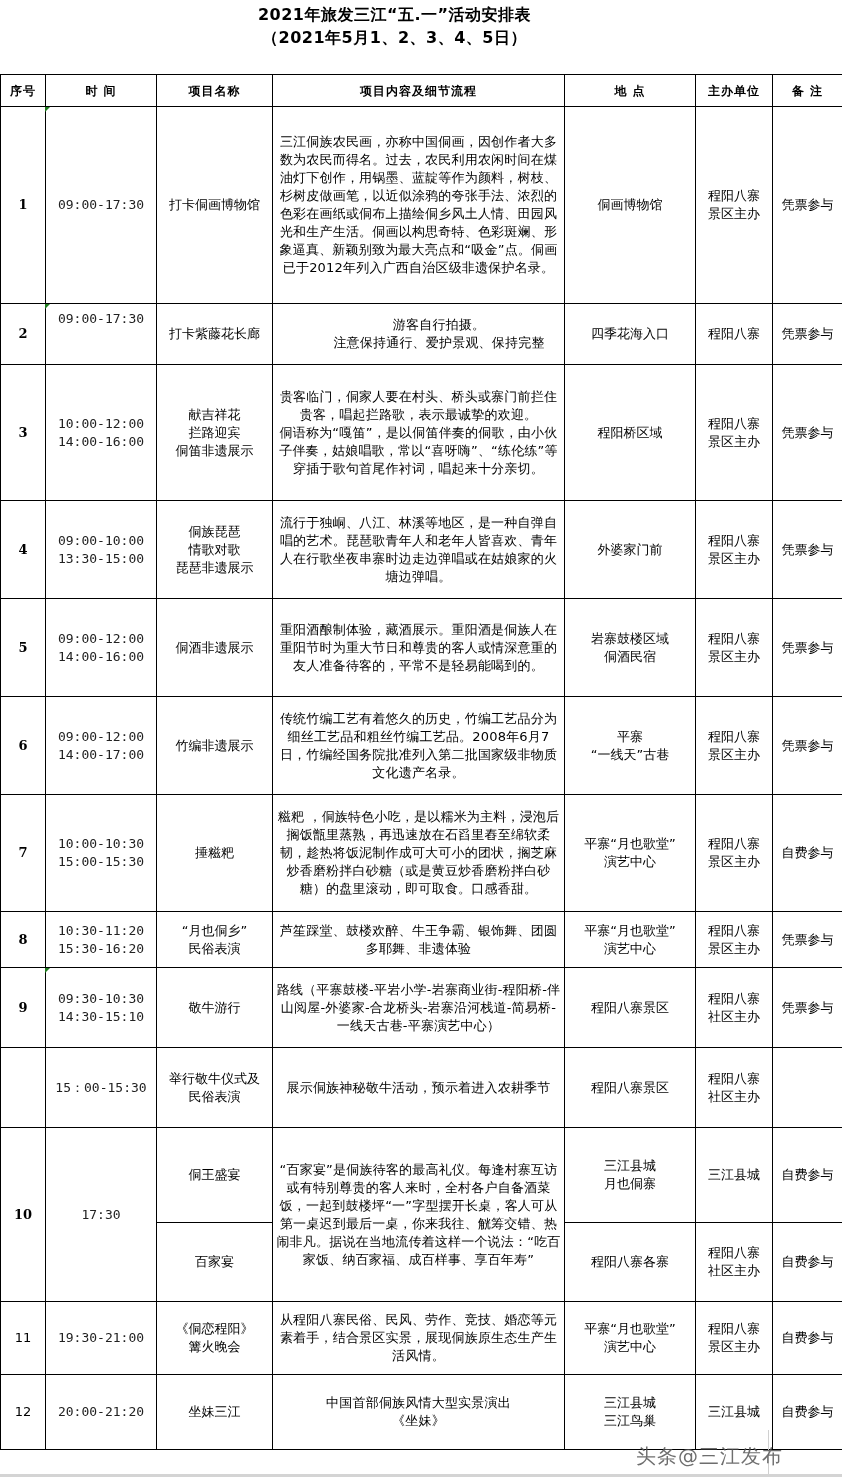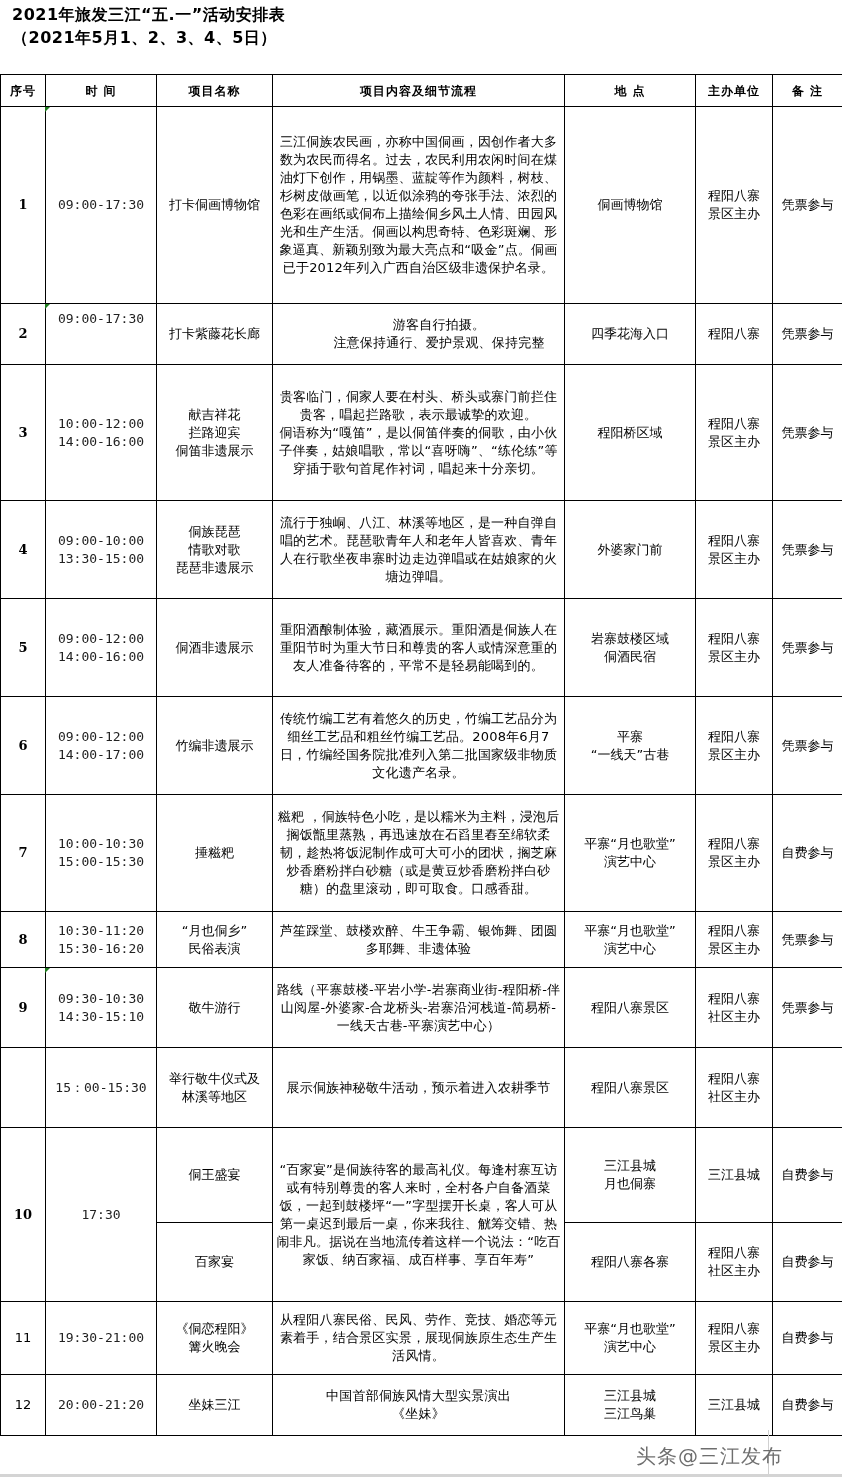--- a/index.html
+++ b/index.html
@@ -1,18 +1,18 @@
 <!DOCTYPE html>
 <html><head>
 <meta charset="utf-8">
 <style>
   html, body { margin: 0; padding: 0; background: #ffffff; }
   body { width: 842px; height: 1477px; position: relative; overflow: hidden;
          font-family: "DejaVu Sans", "Liberation Sans", sans-serif; color: #000; }
-  .title-block { position: absolute; left: 12px; top: 0; width: 781px; height: 74px; text-align: left; }
+  .title-block { position: absolute; left: 4px; top: 0; width: 781px; height: 74px; text-align: center; }
   .title-line { font-weight: bold; font-size: 16px; line-height: 23px; letter-spacing: 0.5px; }
   .title-line.first { margin-top: 3px; }
   table.sched { position: absolute; left: 0; top: 74px; border-collapse: collapse; table-layout: fixed; width: 842px; }
   table.sched td, table.sched th { border: 1.5px solid #000; padding: 0 2px; vertical-align: middle; text-align: center; font-size: 13px; line-height: 18px; overflow: hidden; }
   table.sched th { font-weight: bold; font-size: 12px; height: 31px; letter-spacing: 1px; }
   td.seq { font-family: "DejaVu Serif", "Liberation Serif", serif; font-weight: bold; font-size: 13px; }
   td.seq.plain { font-weight: normal; font-family: "DejaVu Sans", sans-serif; }
   td.time { font-family: "DejaVu Sans Mono", "Liberation Mono", monospace; font-size: 12.5px; color: #222; white-space: pre-line; line-height: 22px; }
   td.name { white-space: pre-line; line-height: 18px; }
   td.desc { text-align: left; padding: 0 3px; font-size: 13px; line-height: 18.5px; letter-spacing: 0.2px; }
@@ -167,21 +167,21 @@
       <td class="place">程阳八寨景区</td>
       <td class="org">程阳八寨
 社区主办</td>
       <td class="note">凭票参与</td>
     </tr>
 
     <tr style="height:80px">
       <td class="seq"></td>
       <td class="time">15：00-15:30</td>
       <td class="name">举行敬牛仪式及
-林溪等地区</td>
+民俗表演</td>
       <td class="desc">展示侗族神秘敬牛活动，预示着进入农耕季节</td>
       <td class="place">程阳八寨景区</td>
       <td class="org">程阳八寨
 社区主办</td>
       <td class="note"></td>
     </tr>
 
     <tr style="height:95px">
       <td class="seq" rowspan="2">10</td>
       <td class="time" rowspan="2">17:30</td>
@@ -206,21 +206,21 @@
       <td class="name">《侗恋程阳》
 篝火晚会</td>
       <td class="desc">从程阳八寨民俗、民风、劳作、竞技、婚恋等元素着手，结合景区实景，展现侗族原生态生产生活风情。</td>
       <td class="place">平寨“月也歌堂”
 演艺中心</td>
       <td class="org">程阳八寨
 景区主办</td>
       <td class="note">自费参与</td>
     </tr>
 
-    <tr style="height:61px">
+    <tr style="height:75px">
       <td class="seq plain">12</td>
       <td class="time">20:00-21:20</td>
       <td class="name">坐妹三江</td>
       <td class="desc" style="white-space:pre-line">中国首部侗族风情大型实景演出
 《坐妹》</td>
       <td class="place">三江县城
 三江鸟巢</td>
       <td class="org">三江县城</td>
       <td class="note">自费参与</td>
     </tr>

